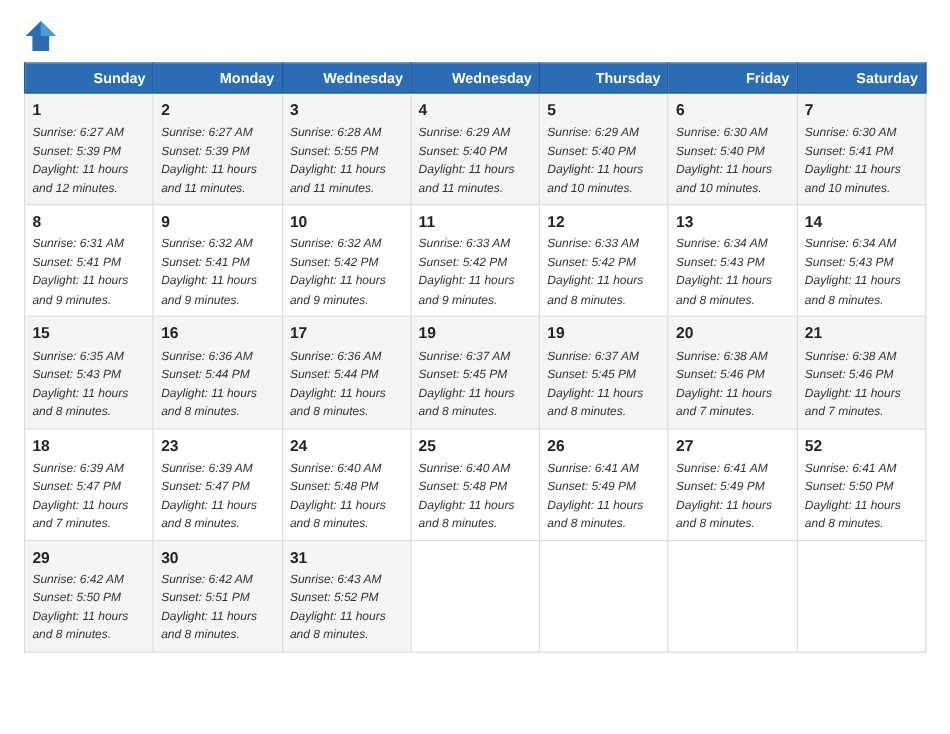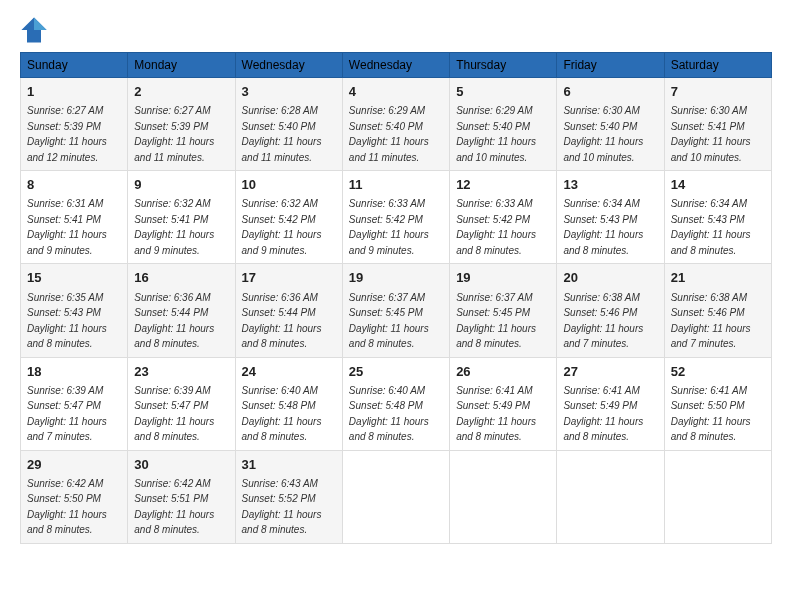--- a/index.html
+++ b/index.html
@@ -50,25 +50,25 @@
       font-size: 14px;
       color: #555;
     }
     table {
       width: 100%;
       border-collapse: collapse;
       font-size: 10.5px;
     }
     thead th {
       background-color: #2a6db5;
-      color: #000000;
-      text-align: left;
+      color: #ffffff;
+      text-align: right;
       padding: 5px 6px;
       font-size: 12px;
-      font-weight: normal;
+      font-weight: bold;
       border: 1px solid #1e5a9a;
     }
     tbody tr {
       vertical-align: top;
     }
     tbody tr:nth-child(odd) {
       background-color: #f5f5f5;
     }
     tbody tr:nth-child(even) {
       background-color: #fff;
@@ -134,21 +134,21 @@
     <tr>
           <td><span class="day-num">1</span><span class="day-info" style="white-space: pre-line;">Sunrise: 6:27 AM
 Sunset: 5:39 PM
 Daylight: 11 hours
 and 12 minutes.</span></td>
           <td><span class="day-num">2</span><span class="day-info" style="white-space: pre-line;">Sunrise: 6:27 AM
 Sunset: 5:39 PM
 Daylight: 11 hours
 and 11 minutes.</span></td>
           <td><span class="day-num">3</span><span class="day-info" style="white-space: pre-line;">Sunrise: 6:28 AM
-Sunset: 5:40 PM
+Sunset: 5:55 PM
 Daylight: 11 hours
 and 11 minutes.</span></td>
           <td><span class="day-num">4</span><span class="day-info" style="white-space: pre-line;">Sunrise: 6:29 AM
 Sunset: 5:40 PM
 Daylight: 11 hours
 and 11 minutes.</span></td>
           <td><span class="day-num">5</span><span class="day-info" style="white-space: pre-line;">Sunrise: 6:29 AM
 Sunset: 5:40 PM
 Daylight: 11 hours
 and 10 minutes.</span></td>

